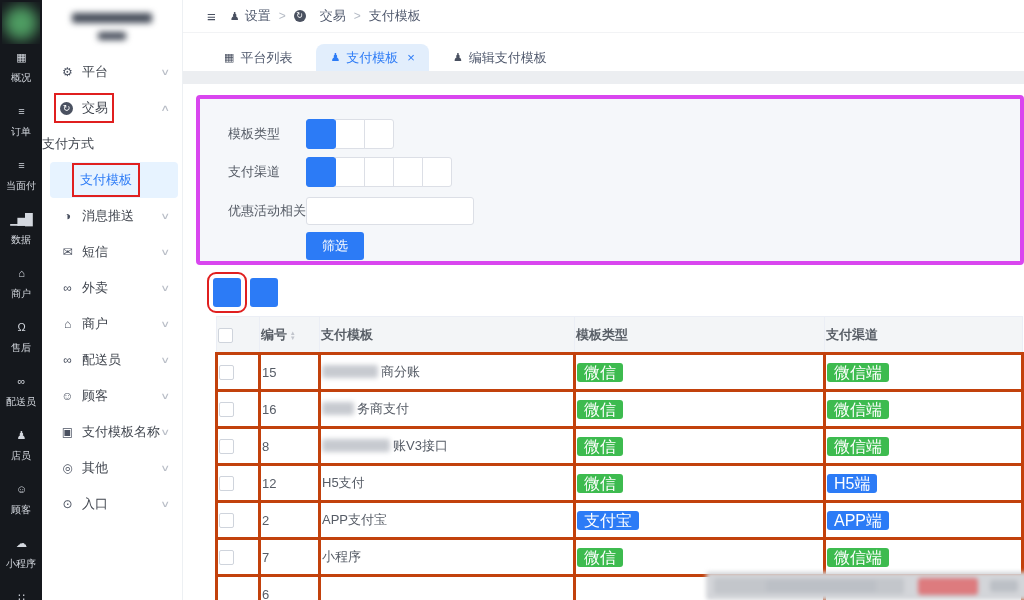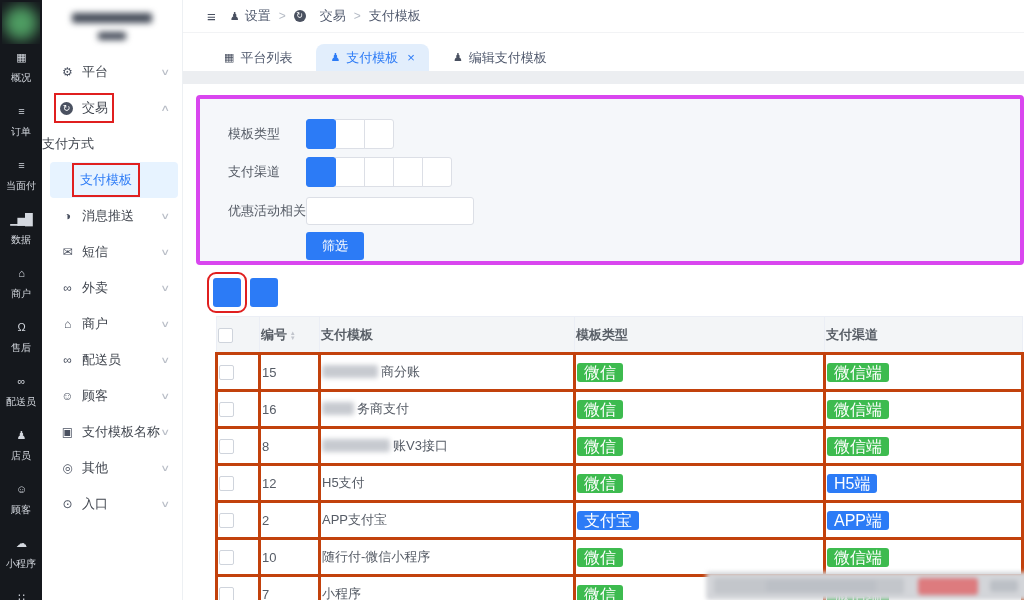--- a/index.html
+++ b/index.html
@@ -416,29 +416,20 @@
     <tr>
       <td><span class="cb"></span></td>
       <td>2</td>
       <td>
         <span>APP支付宝</span>
       </td>
       <td><span class="badge" style="background: rgb(44, 123, 246);">支付宝</span></td>
       <td><span class="badge" style="background: rgb(44, 123, 246);">APP端</span></td>
     </tr>
 
-    <tr>
-      <td><span class="cb"></span></td>
-      <td>10</td>
-      <td>
-        <span>随行付-微信小程序</span>
-      </td>
-      <td><span class="badge" style="background: rgb(61, 187, 79);">微信</span></td>
-      <td><span class="badge" style="background: rgb(61, 187, 79);">微信端</span></td>
-    </tr>
 
     <tr>
       <td><span class="cb"></span></td>
       <td>7</td>
       <td>
         <span>小程序</span>
       </td>
       <td><span class="badge" style="background: rgb(61, 187, 79);">微信</span></td>
       <td><span class="badge" style="background: rgb(61, 187, 79);">微信端</span></td>
     </tr>

